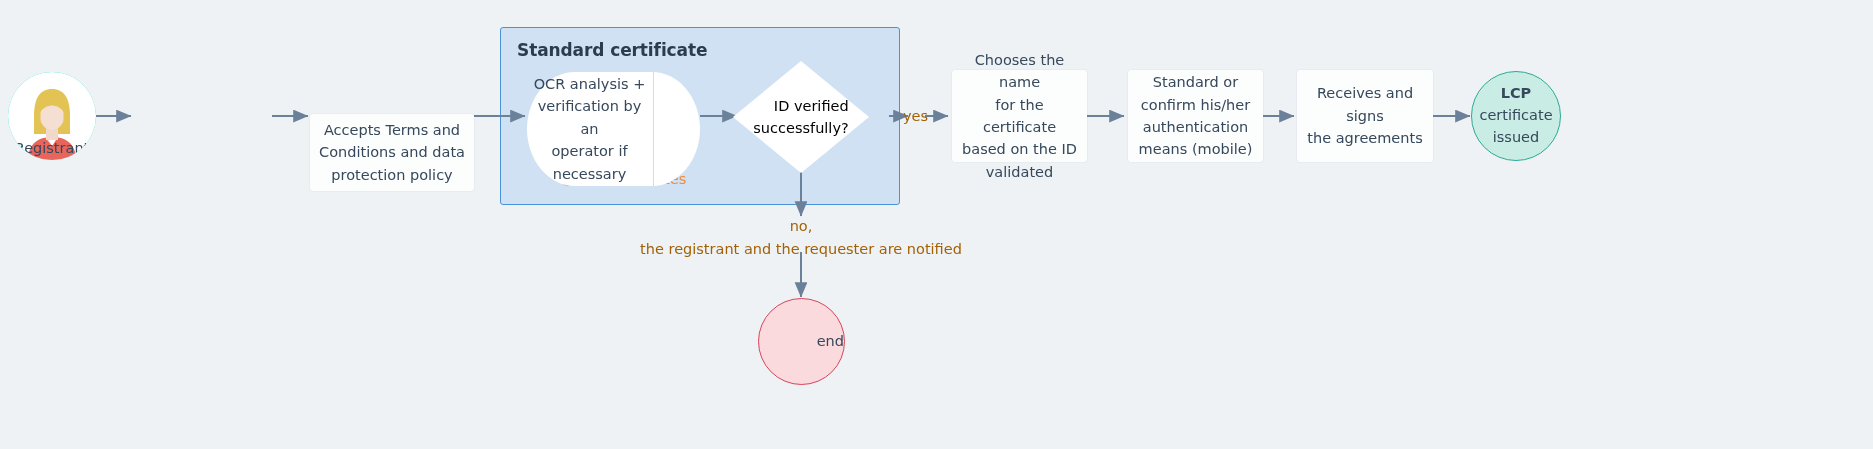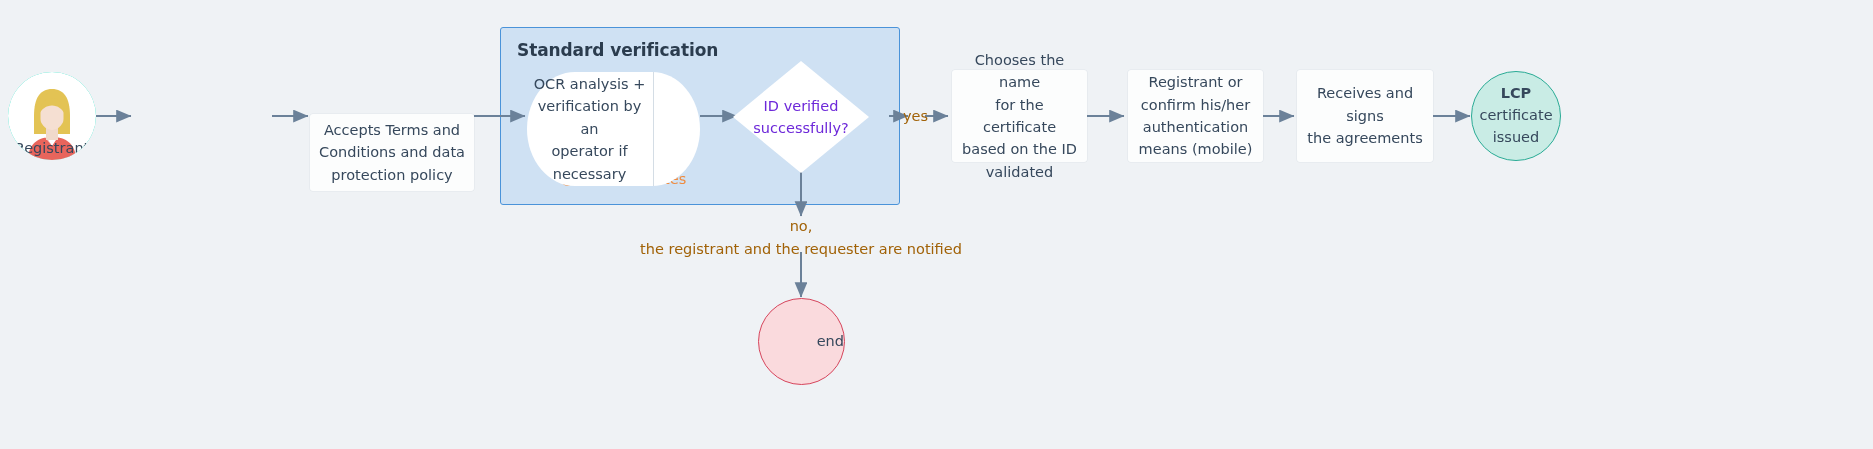--- a/index.html
+++ b/index.html
@@ -120,24 +120,24 @@
     inset: 0;
     background: #ffffff;
     clip-path: polygon(50% 0%, 100% 50%, 50% 100%, 0% 50%);
   }
   .diamond-text {
     position: absolute;
     inset: 0;
     display: flex;
     align-items: center;
     justify-content: center;
-    text-align: center;
+    text-align: right;
     font-size: 14.5px;
     line-height: 1.55;
-    color: #6d28d9;
+    color: #000000;
   }
 
   
   .circle-node {
     position: absolute;
     border-radius: 50%;
     display: flex;
     align-items: center;
     justify-content: center;
     text-align: center;
@@ -227,21 +227,21 @@
   </div>
 
 
   <div class="node proc" style="left:310px; top:78px; width:164px; height:77px;margin-top:36px;">
     <span style="white-space:pre-line;">Accepts Terms and
 Conditions and data
 protection policy</span>
   </div>
 
   <div class="node group-box" style="left:500px; top:27px; width:400px; height:178px;">
-    <div class="group-title">Standard verification</div>
+    <div class="group-title">Standard certificate</div>
 
     <div class="timer-row">
       <svg width="17" height="17" viewBox="0 0 20 20" xmlns="http://www.w3.org/2000/svg">
         <path d="M10 2.2 A7.8 7.8 0 1 1 4.0 5.0" fill="none" stroke="#ef8b3f" stroke-width="1.5" stroke-linecap="round"></path>
         <path d="M4.4 3.1 L3.4 5.6 L6.0 6.2" fill="none" stroke="#ef8b3f" stroke-width="1.5" stroke-linecap="round" stroke-linejoin="round"></path>
         <path d="M10 5.6 L10 10.2 L13.3 10.2" fill="none" stroke="#ef8b3f" stroke-width="1.5" stroke-linecap="round"></path>
       </svg>
       <span class="timer-text">until 5 minutes</span>
     </div>
   </div>
@@ -263,21 +263,21 @@
   <div class="edge-label over" style="left:903px; top:108px;">yes</div>
 
   <div class="node proc" style="left:952px; top:70px; width:135px; height:92px;">
     <span style="white-space:pre-line;">Chooses the name
 for the certificate
 based on the ID
 validated</span>
   </div>
 
   <div class="node proc" style="left:1128px; top:70px; width:135px; height:92px;">
-    <span style="white-space:pre-line;">Registrant or
+    <span style="white-space:pre-line;">Standard or
 confirm his/her
 authentication
 means (mobile)</span>
   </div>
 
   <div class="node proc" style="left:1297px; top:70px; width:136px; height:92px;">
     <span style="white-space:pre-line;">Receives and signs
 the agreements</span>
   </div>
 

